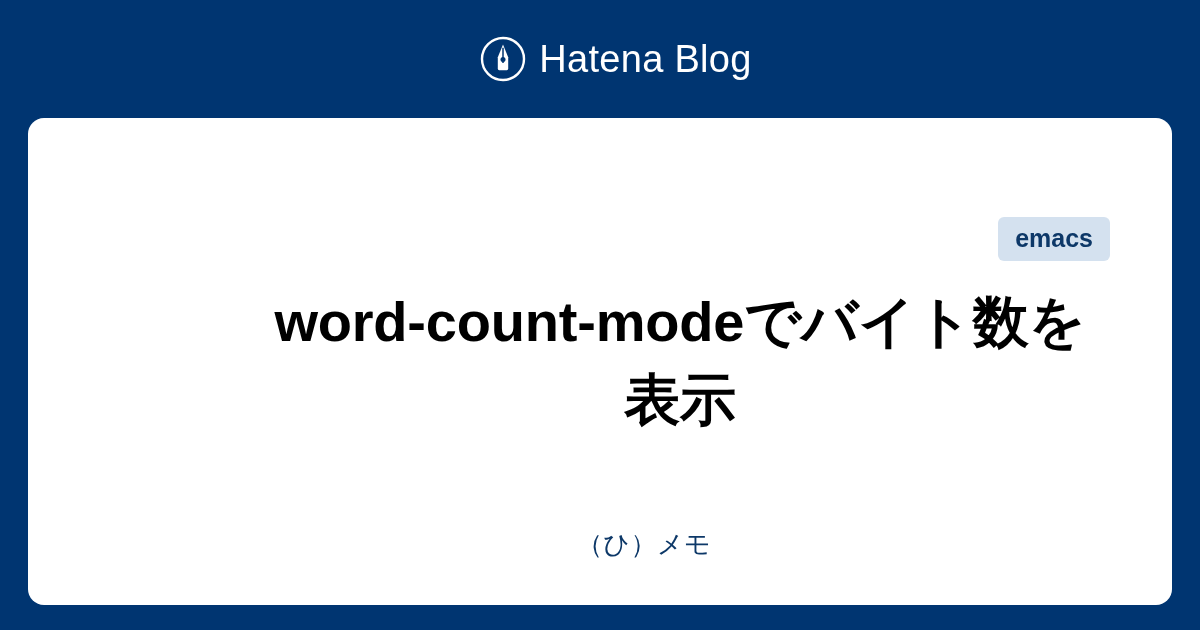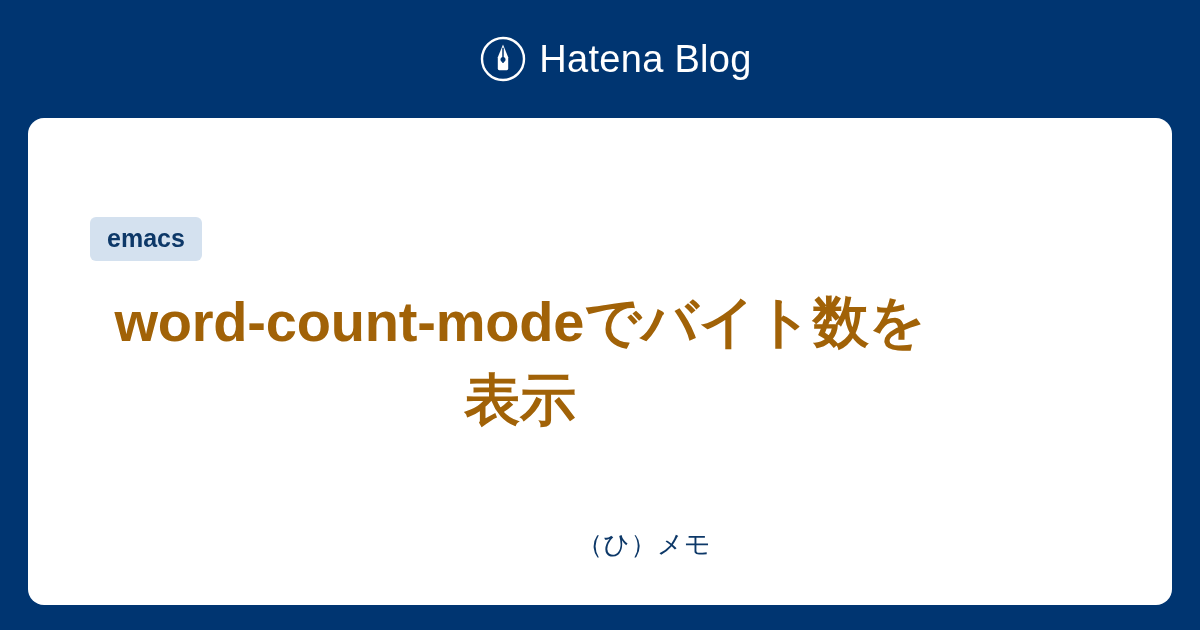--- a/index.html
+++ b/index.html
@@ -68,21 +68,21 @@
     flex-direction: column;
     align-items: center;
   }
 
   .card-inner {
     width: 100%;
     padding: 0 62px;
     box-sizing: border-box;
     display: flex;
     flex-direction: column;
-    align-items: flex-start;
+    align-items: flex-end;
   }
 
   
   .tag-row {
     margin-top: 99px;
     display: flex;
     justify-content: center;
   }
 
   .entry-tag {
@@ -92,21 +92,21 @@
     font-weight: bold;
     line-height: 1;
     padding: 9px 17px 10px 17px;
     border-radius: 6px;
     white-space: nowrap;
   }
 
   
   .entry-title {
     margin: 22px 0 0 0;
-    color: #a16207;
+    color: #000000;
     font-size: 56px;
     font-weight: bold;
     line-height: 78px;
     text-align: center;
     letter-spacing: -0.2px;
     max-width: 860px;
     word-break: break-word;
   }
 
   

